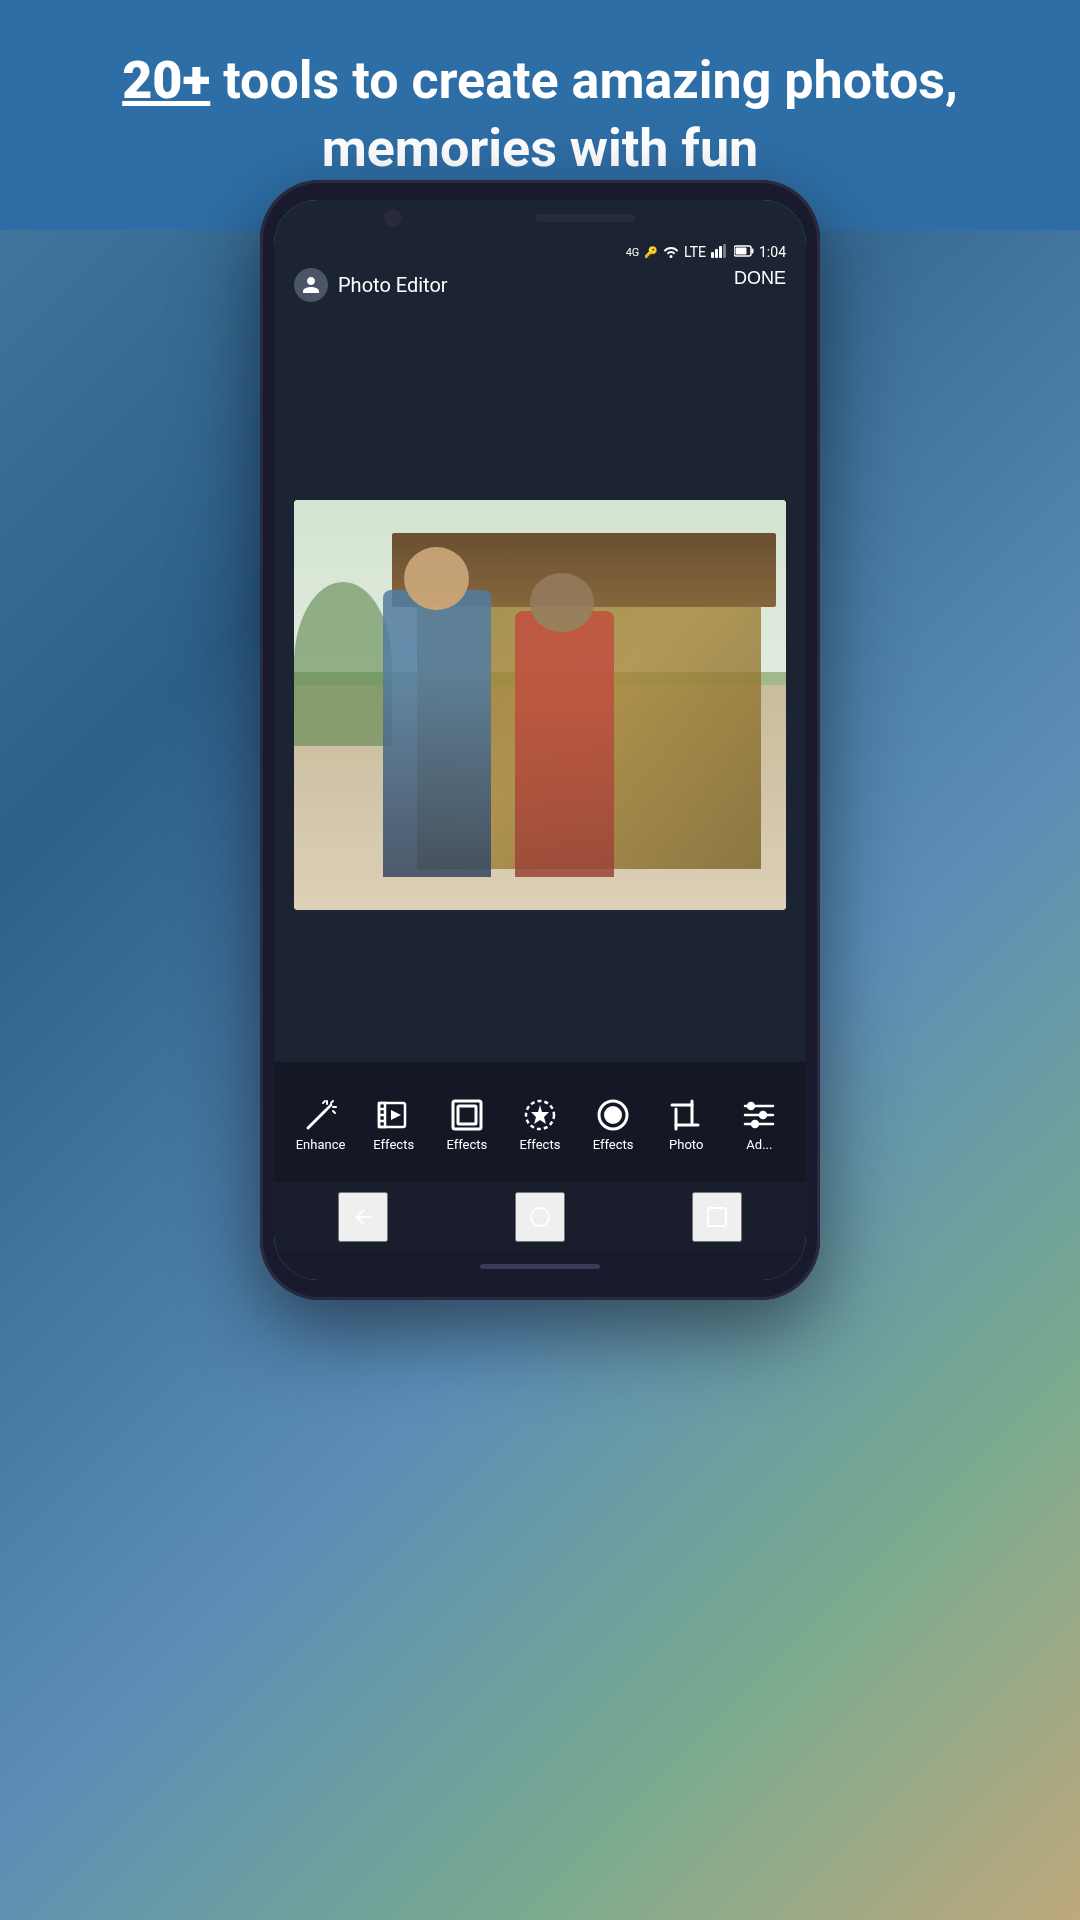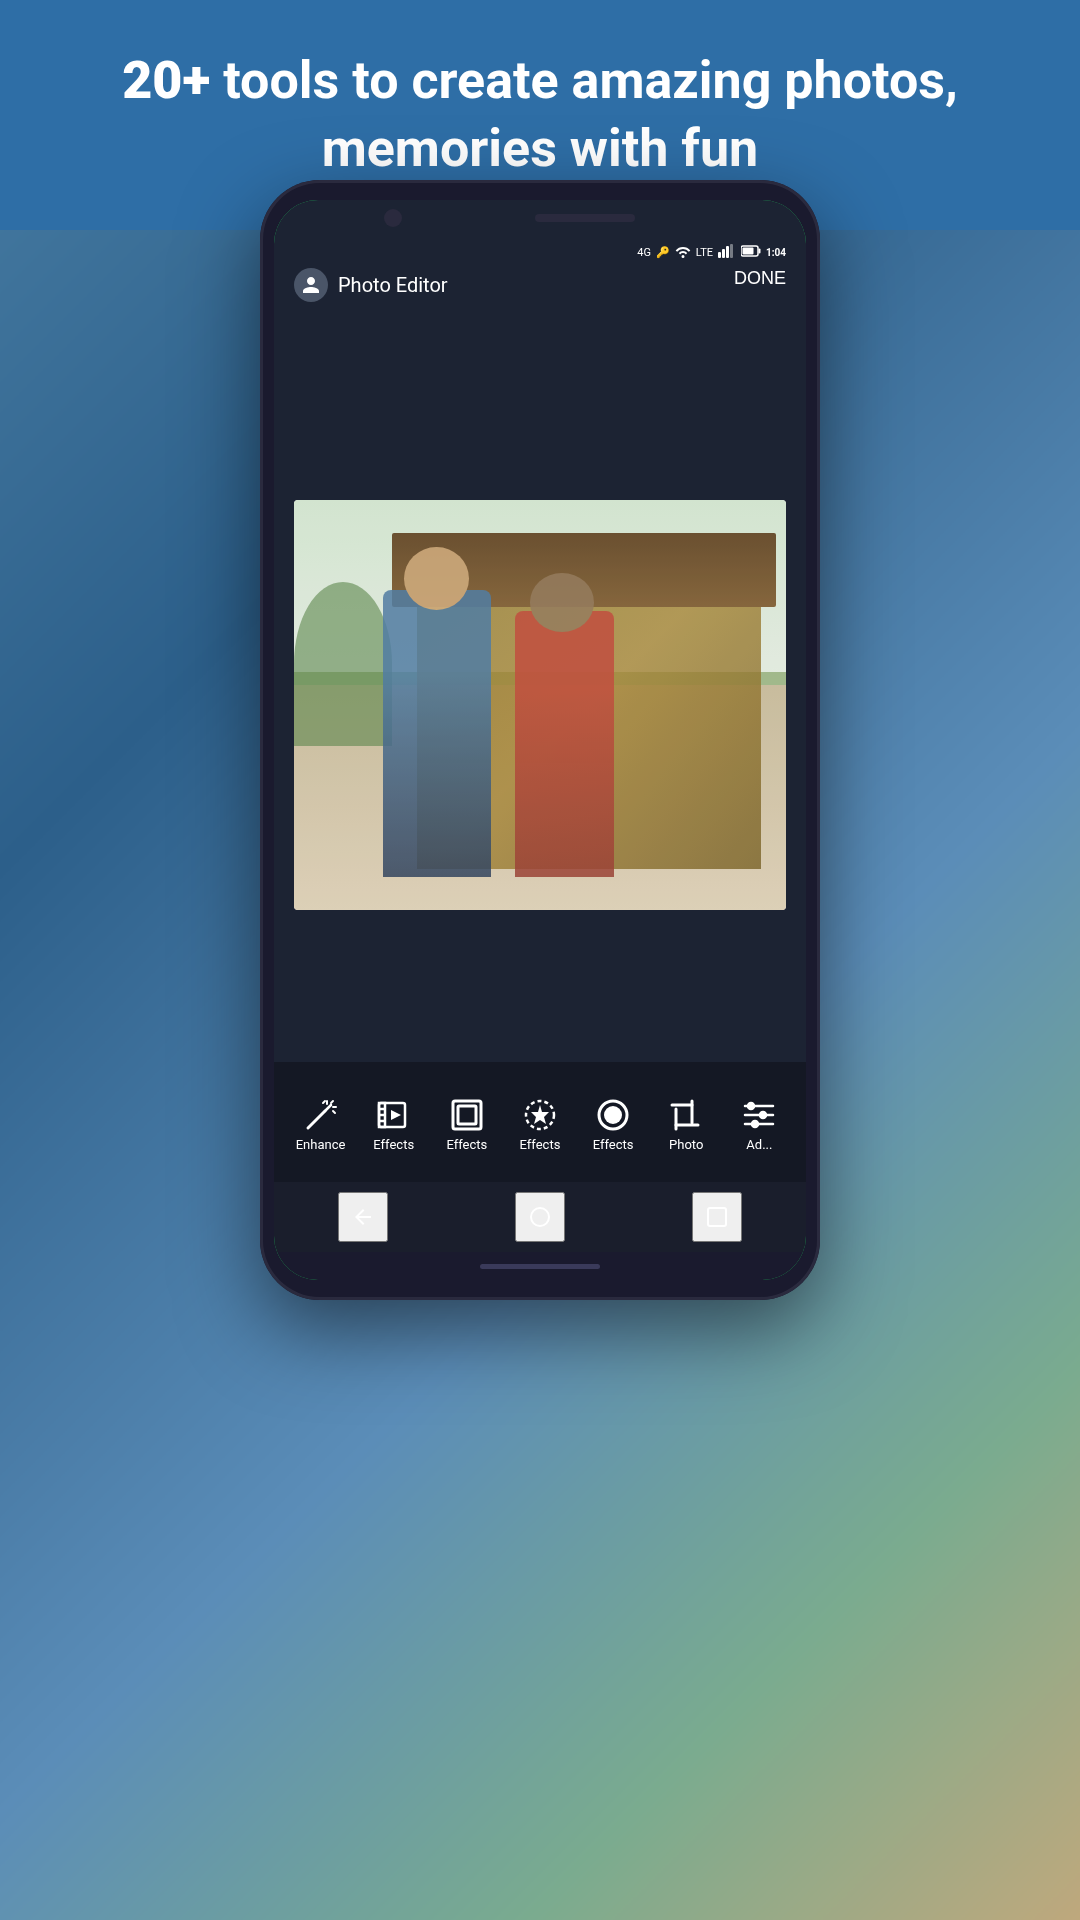--- a/index.html
+++ b/index.html
@@ -39,20 +39,21 @@
     .top-banner-text {
       color: white;
       font-size: 52px;
       font-weight: 700;
       text-align: center;
       line-height: 1.3;
     }
 
     .top-banner-text strong {
       font-weight: 900;
+      text-decoration: underline;
     }
 
     
     .phone-wrapper {
       position: absolute;
       top: 180px;
       left: 50%;
       transform: translateX(-50%);
       z-index: 10;
       width: 560px;
@@ -123,22 +124,22 @@
     .status-icons {
       display: flex;
       align-items: center;
       gap: 5px;
       color: white;
       font-size: 12px;
     }
 
     .status-time {
       color: white;
-      font-size: 10px;
-      font-weight: 700;
+      font-size: 14px;
+      font-weight: 400;
     }
 
     
     .app-header {
       height: 60px;
       background: #1c2333;
       display: flex;
       align-items: flex-start;
       justify-content: space-between;
       padding: 0 20px;
@@ -422,21 +423,21 @@
 
       <div class="status-bar">
         <div class="status-icons">
           <span style="font-size:11px;">4G</span>
           <span style="font-size:11px;">🔑</span>
           <span>
             <svg width="16" height="14" viewBox="0 0 16 14" fill="white">
               <path d="M8 11a1.5 1.5 0 110 3 1.5 1.5 0 010-3zm0-4a5.5 5.5 0 014.243 2L10.83 10.4A3.5 3.5 0 005.17 10.4L3.757 9A5.5 5.5 0 018 7zm0-4a9.5 9.5 0 017.314 3.44L13.9 7.83A7.5 7.5 0 002.1 7.83L.686 6.44A9.5 9.5 0 018 3z"></path>
             </svg>
           </span>
-          <span style="font-size:11px;">LTE</span>
+          <span style="font-size:14px;">LTE</span>
           <span>
             <svg width="18" height="14" viewBox="0 0 18 14" fill="white">
               <rect x="0" y="8" width="3" height="6" rx="1"></rect>
               <rect x="4" y="5" width="3" height="9" rx="1"></rect>
               <rect x="8" y="2" width="3" height="12" rx="1"></rect>
               <rect x="12" y="0" width="3" height="14" rx="1" opacity="0.4"></rect>
             </svg>
           </span>
           <span>
             <svg width="20" height="12" viewBox="0 0 20 12" fill="white">

